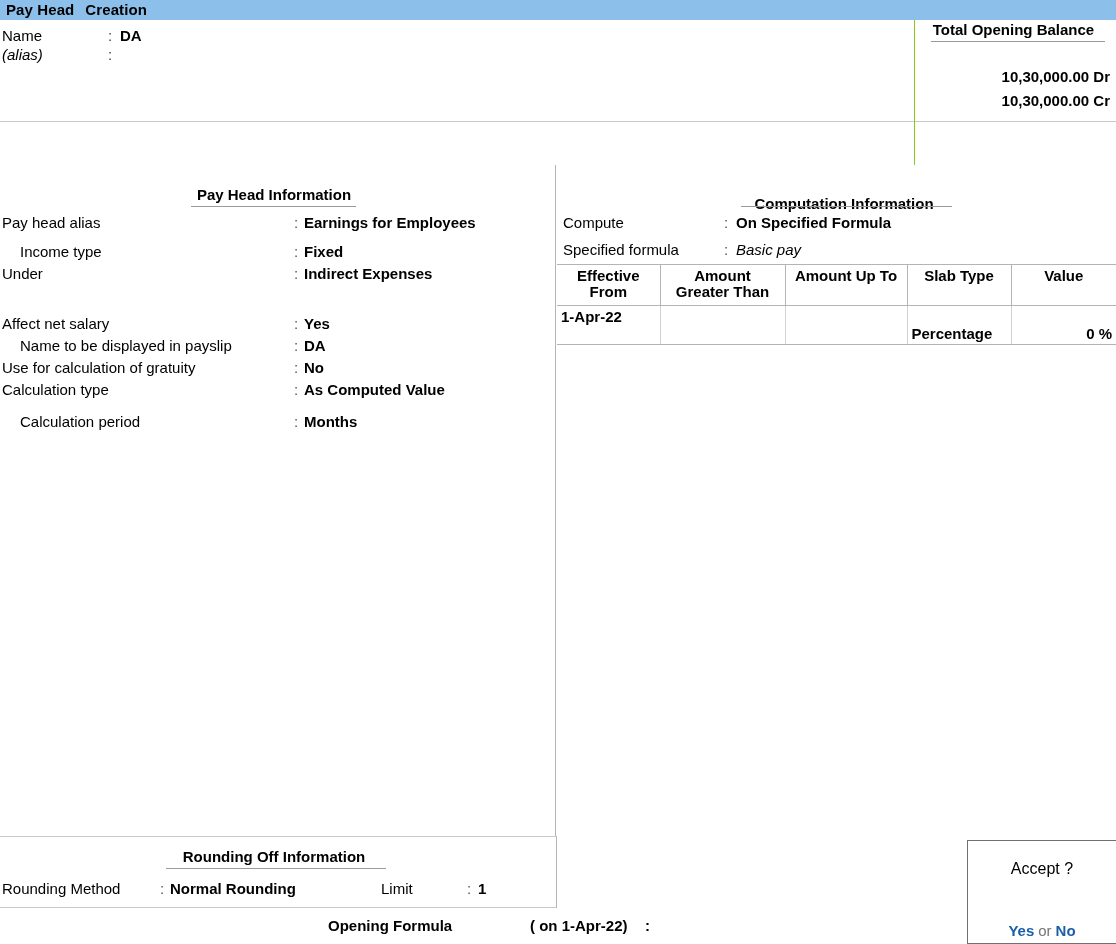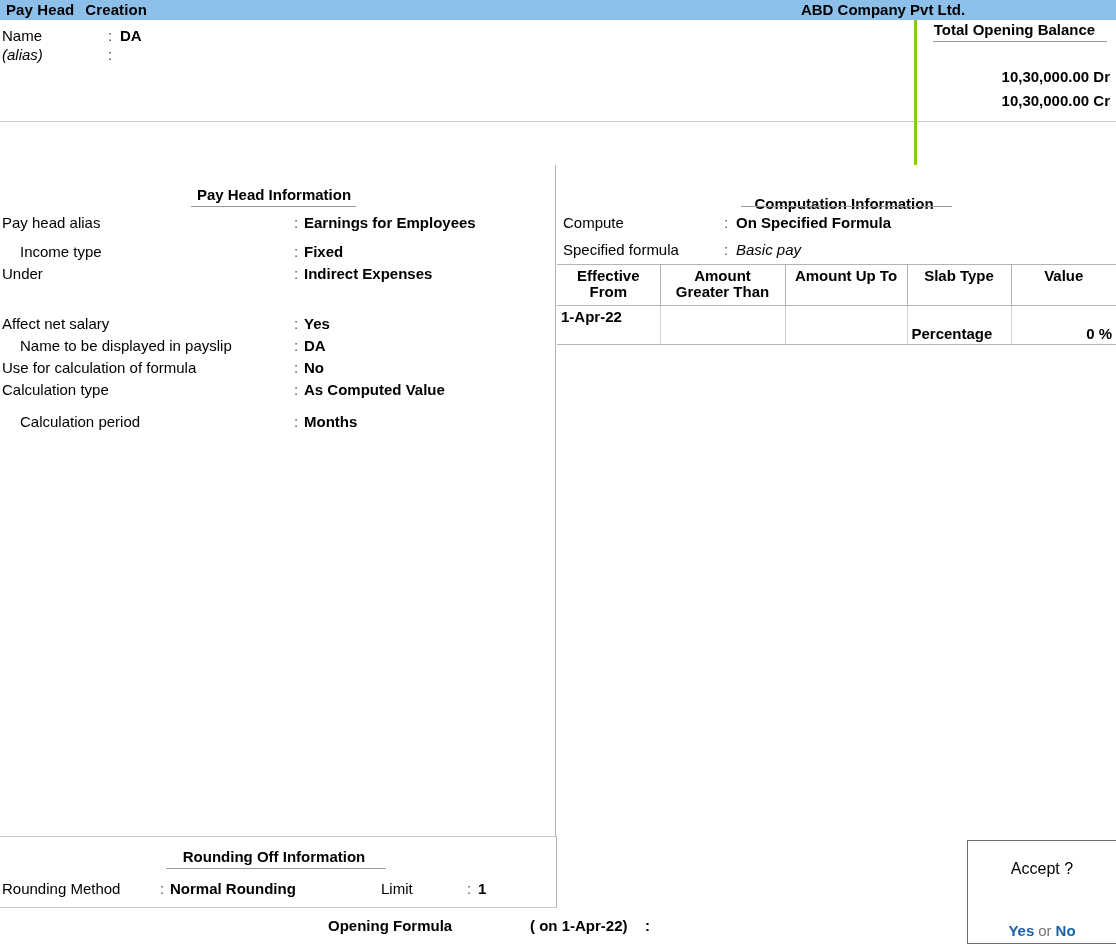--- a/index.html
+++ b/index.html
@@ -55,21 +55,21 @@
   .hdr-label { position: absolute; left: 2px; }
   .hdr-colon { position: absolute; left: 108px; color:#444; }
   .hdr-value { position: absolute; left: 120px; font-weight: bold; }
   .italic { font-style: italic; }
 
   
   #tob-panel {
     position: absolute;
     left: 914px; top: 20px;
     width: 202px; height: 145px;
-    border-left: 3px solid #84cc16;
+    border-left: 1px solid #84cc16;
     box-sizing: border-box;
   }
   #tob-title {
     position: absolute;
     left: 0; right: 4px; top: 1px;
     text-align: center;
     font-weight: bold;
     font-size: 15px;
     white-space: nowrap;
   }
@@ -218,21 +218,20 @@
     margin: 0 4px;
   }
 </style>
 </head>
 <body>
 
 <div id="titlebar">
   <div class="tb-left">
     <span class="word1">Pay Head</span><span class="word2">Creation</span>
   </div>
-  <div class="tb-company">ABD Company Pvt Ltd.</div>
 </div>
 
 <div id="header-zone">
   <div class="hdr-row" style="top:7px;">
     <span class="hdr-label">Name</span>
     <span class="hdr-colon">:</span>
     <span class="hdr-value">DA</span>
   </div>
   <div class="hdr-row" style="top:26px;">
     <span class="hdr-label italic">(alias)</span>
@@ -277,21 +276,21 @@
     <span class="fvalue" style="left:304px;">Yes</span>
   </div>
 
   <div class="frow" style="top:172px;">
     <span class="flabel" style="left:20px;">Name to be displayed in payslip</span>
     <span class="fcolon" style="left:294px;">:</span>
     <span class="fvalue" style="left:304px;">DA</span>
   </div>
 
   <div class="frow" style="top:194px;">
-    <span class="flabel" style="left:2px;">Use for calculation of formula</span>
+    <span class="flabel" style="left:2px;">Use for calculation of gratuity</span>
     <span class="fcolon" style="left:294px;">:</span>
     <span class="fvalue" style="left:304px;">No</span>
   </div>
 
   <div class="frow" style="top:216px;">
     <span class="flabel" style="left:2px;">Calculation type</span>
     <span class="fcolon" style="left:294px;">:</span>
     <span class="fvalue" style="left:304px;">As Computed Value</span>
   </div>
 

